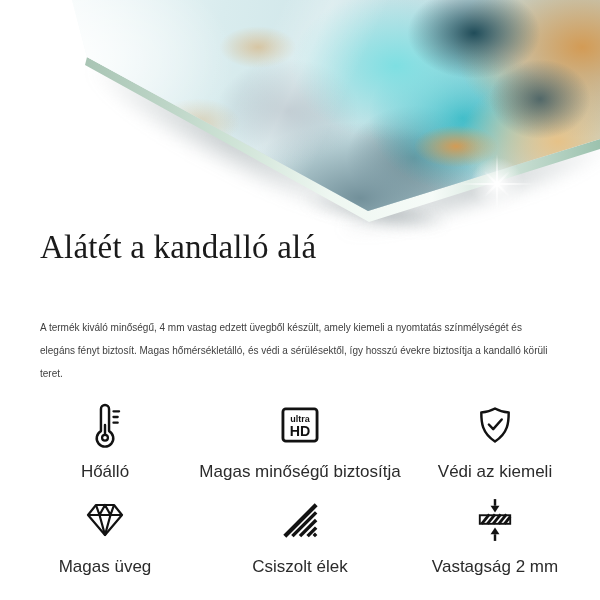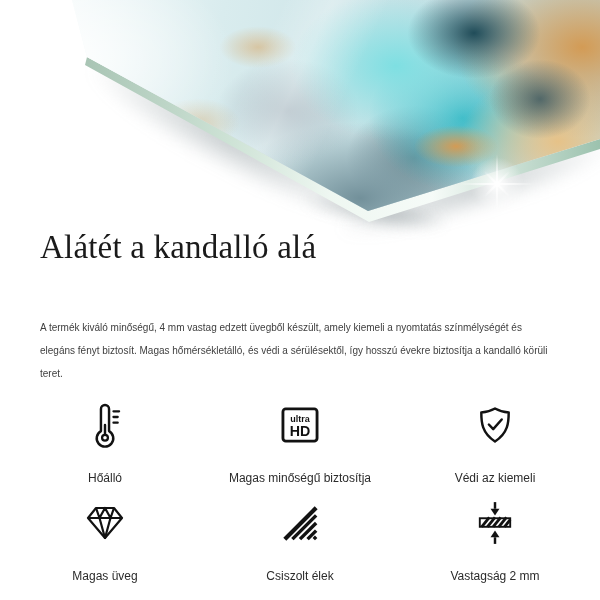--- a/index.html
+++ b/index.html
@@ -64,21 +64,21 @@
     font-weight:400; font-size:33px; line-height:34px; color:var(--text-heading,#1a1a1a); letter-spacing:.2px; }
   .product-description { position:absolute; left:40px; top:292px; width:508px;
     font-size:10px; line-height:23px; color:var(--text-body,#3e3e3e);margin-top:24px; }
 
   
   .features { position:absolute; left:30px; top:401px; width:540px;
     display:grid; grid-template-columns:150px 240px 150px; row-gap:14px; }
   .feature { display:flex; flex-direction:column; align-items:center;gap:13px; }
   .icon-box { height:48px; display:flex; align-items:center; justify-content:center;
     color:var(--icon-stroke,#121212); }
-  .feature-label { margin-top:9px; font-size:12px; color:#2b2b2b; white-space:nowrap; }
+  .feature-label { font-size:17px; color:#2b2b2b; white-space:nowrap; }
   .icon-box svg text { font-family:"Liberation Sans", sans-serif; fill:currentColor; }
 </style>
 </head>
 <body>
 
 <div class="stage">
 
   <div class="hero">
     <div class="shadow shadow-a"></div>
     <div class="shadow shadow-b"></div>

